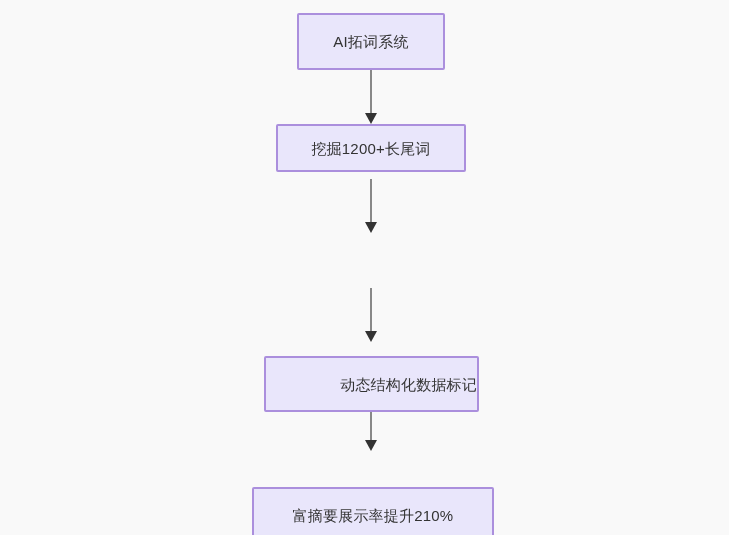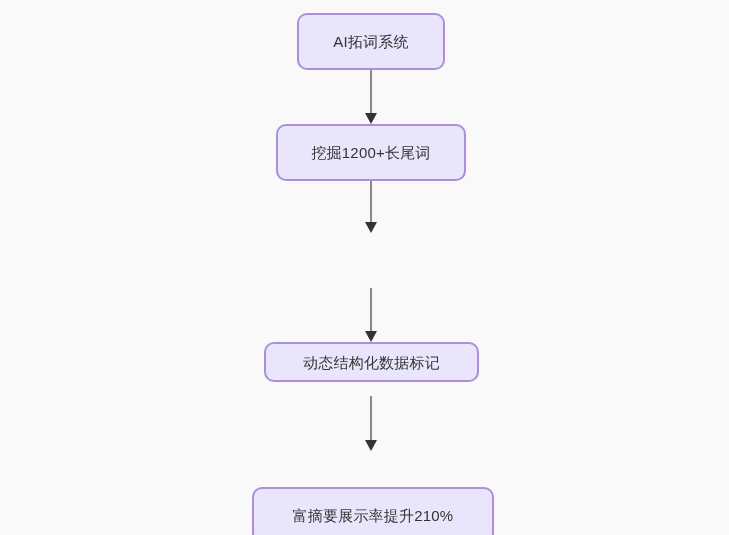--- a/index.html
+++ b/index.html
@@ -16,21 +16,21 @@
   #flowchart-canvas {
     position: relative;
     width: 729px;
     height: 535px;
   }
   .node {
     position: absolute;
     box-sizing: border-box;
     background: #e9e6fb;
     border: 2px solid #ab8fdd;
-    border-radius: 10px;
+    border-radius: 2px;
     display: flex;
     align-items: center;
     justify-content: center;
     color: #333333;
     font-size: 15px;
     line-height: 1;
     letter-spacing: 0.2px;
     white-space: nowrap;
   }
   .node-label {
@@ -74,26 +74,26 @@
     <svg width="20" height="57" viewBox="0 0 20 57">
       <line x1="10" y1="0" x2="10" y2="45" stroke="#888888" stroke-width="2"></line>
       <polygon points="4,44 16,44 10,55" fill="#333333"></polygon>
     </svg>
   </div>
 
   <div class="node" style="left:297px; top:13px; width:148px; height:57px;">
     <span class="node-label">AI拓词系统</span>
   </div>
 
-  <div class="node" style="left:276px; top:124px; width:190px; height:57px;">
+  <div class="node" style="left:276px; top:124px; width:190px; height:48px;">
     <span class="node-label">挖掘1200+长尾词</span>
   </div>
 
 
-  <div class="node" style="left:264px; top:342px; width:215px; height:40px;">
+  <div class="node" style="left:264px; top:356px; width:215px; height:56px;justify-content:flex-end;">
     <span class="node-label">动态结构化数据标记</span>
   </div>
 
   <div class="node" style="left:252px; top:451px; width:242px; height:56px;margin-top:36px;">
     <span class="node-label">富摘要展示率提升210%</span>
   </div>
 
 </div>
 
 </body></html>

